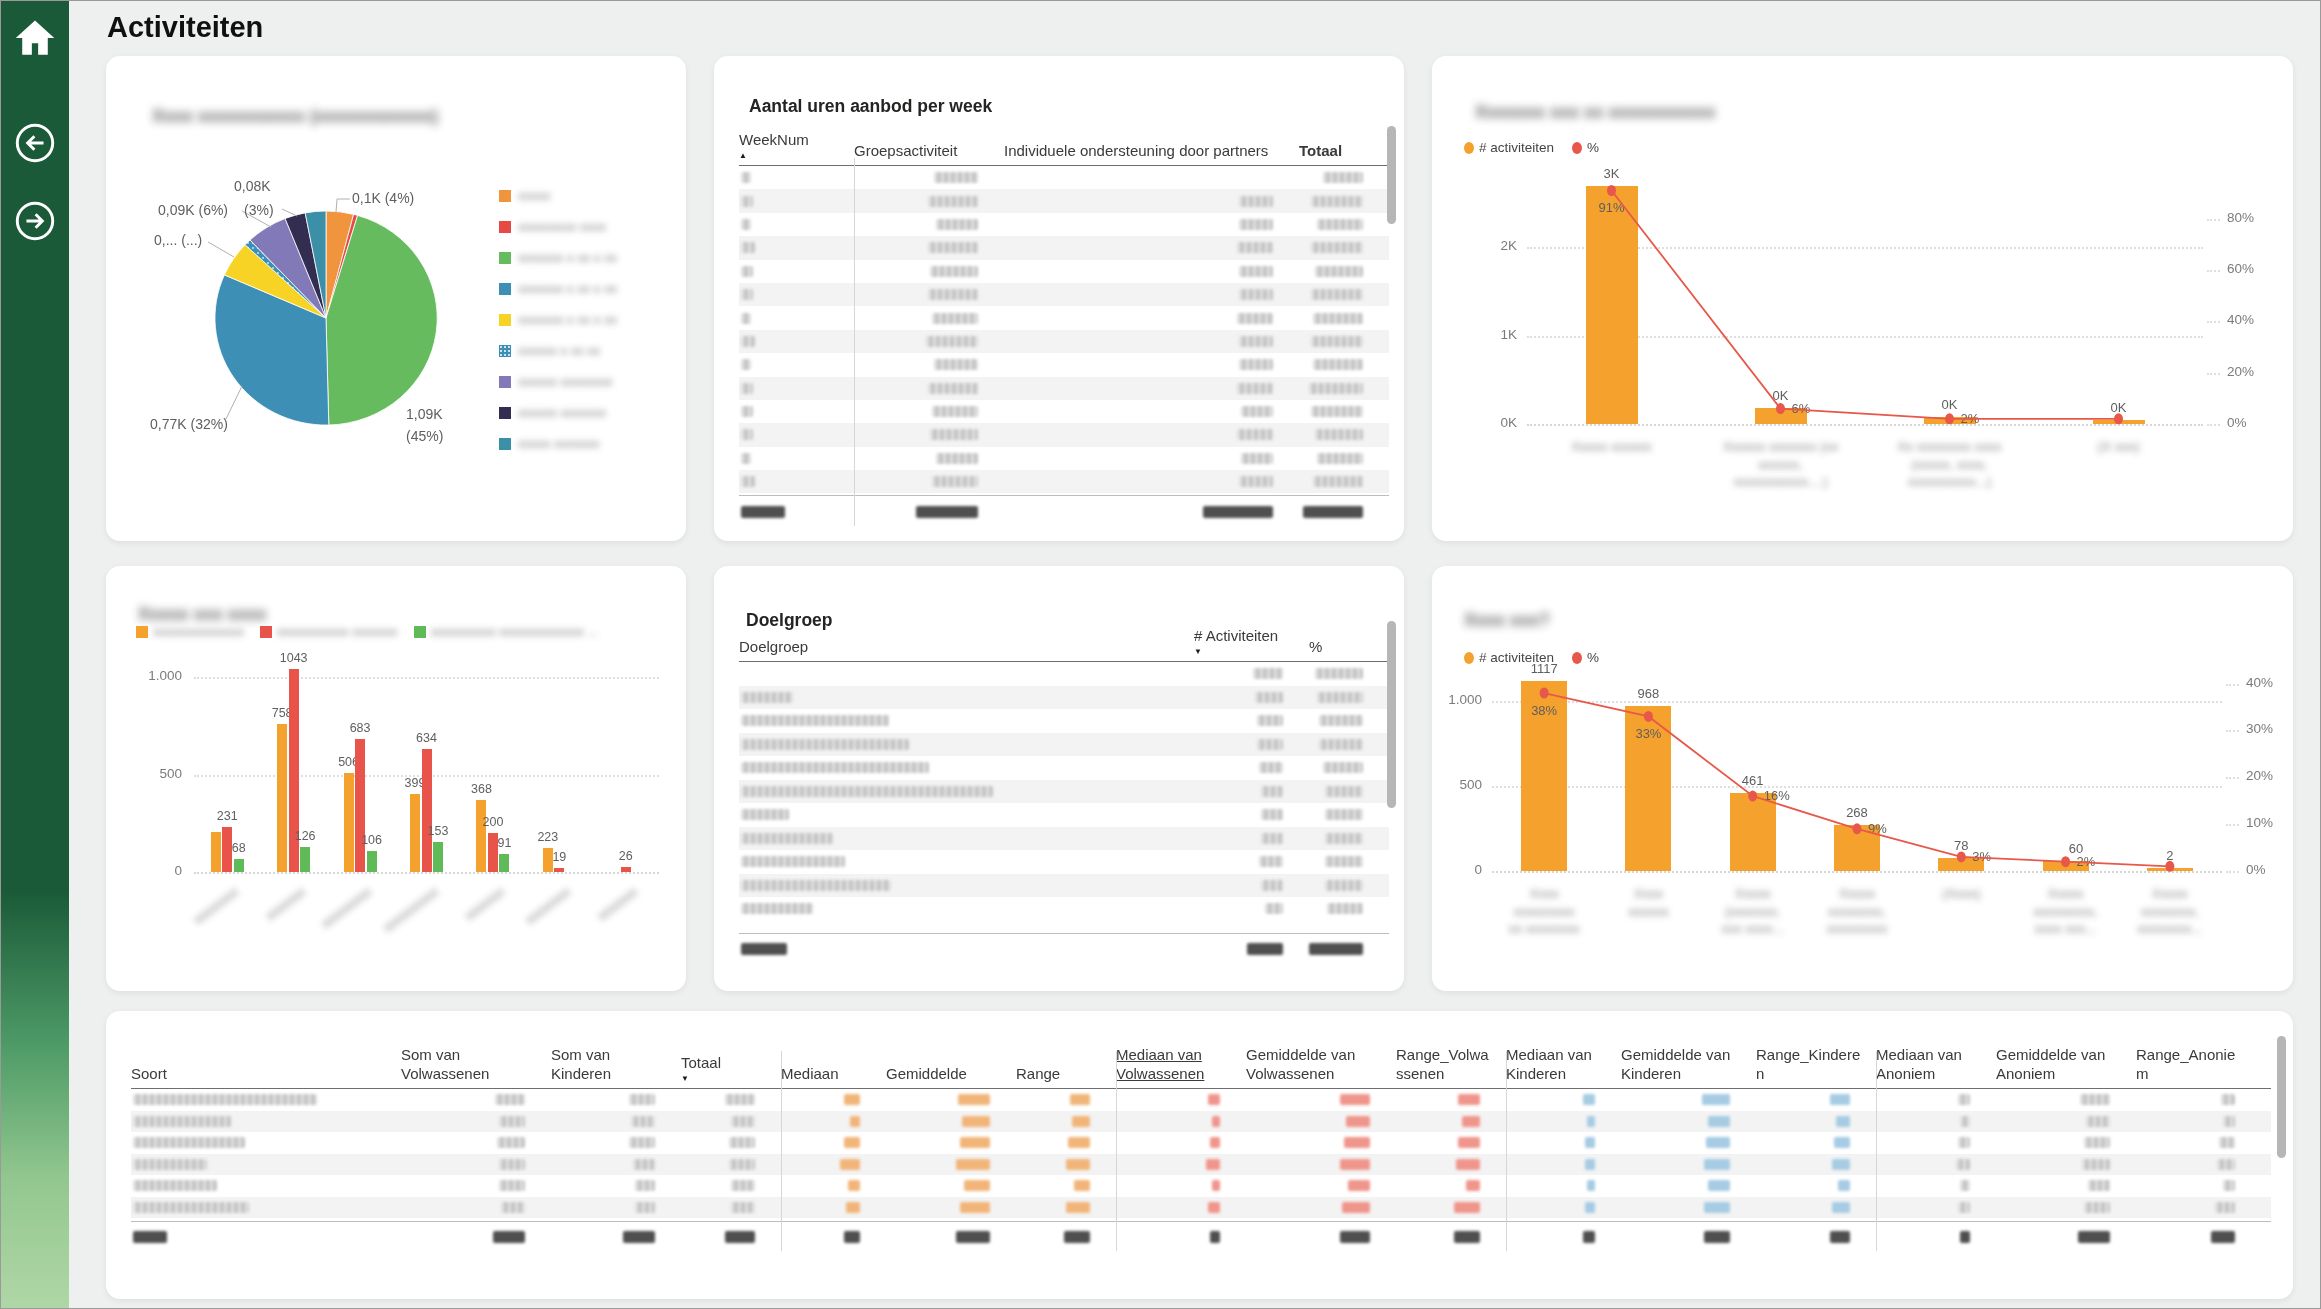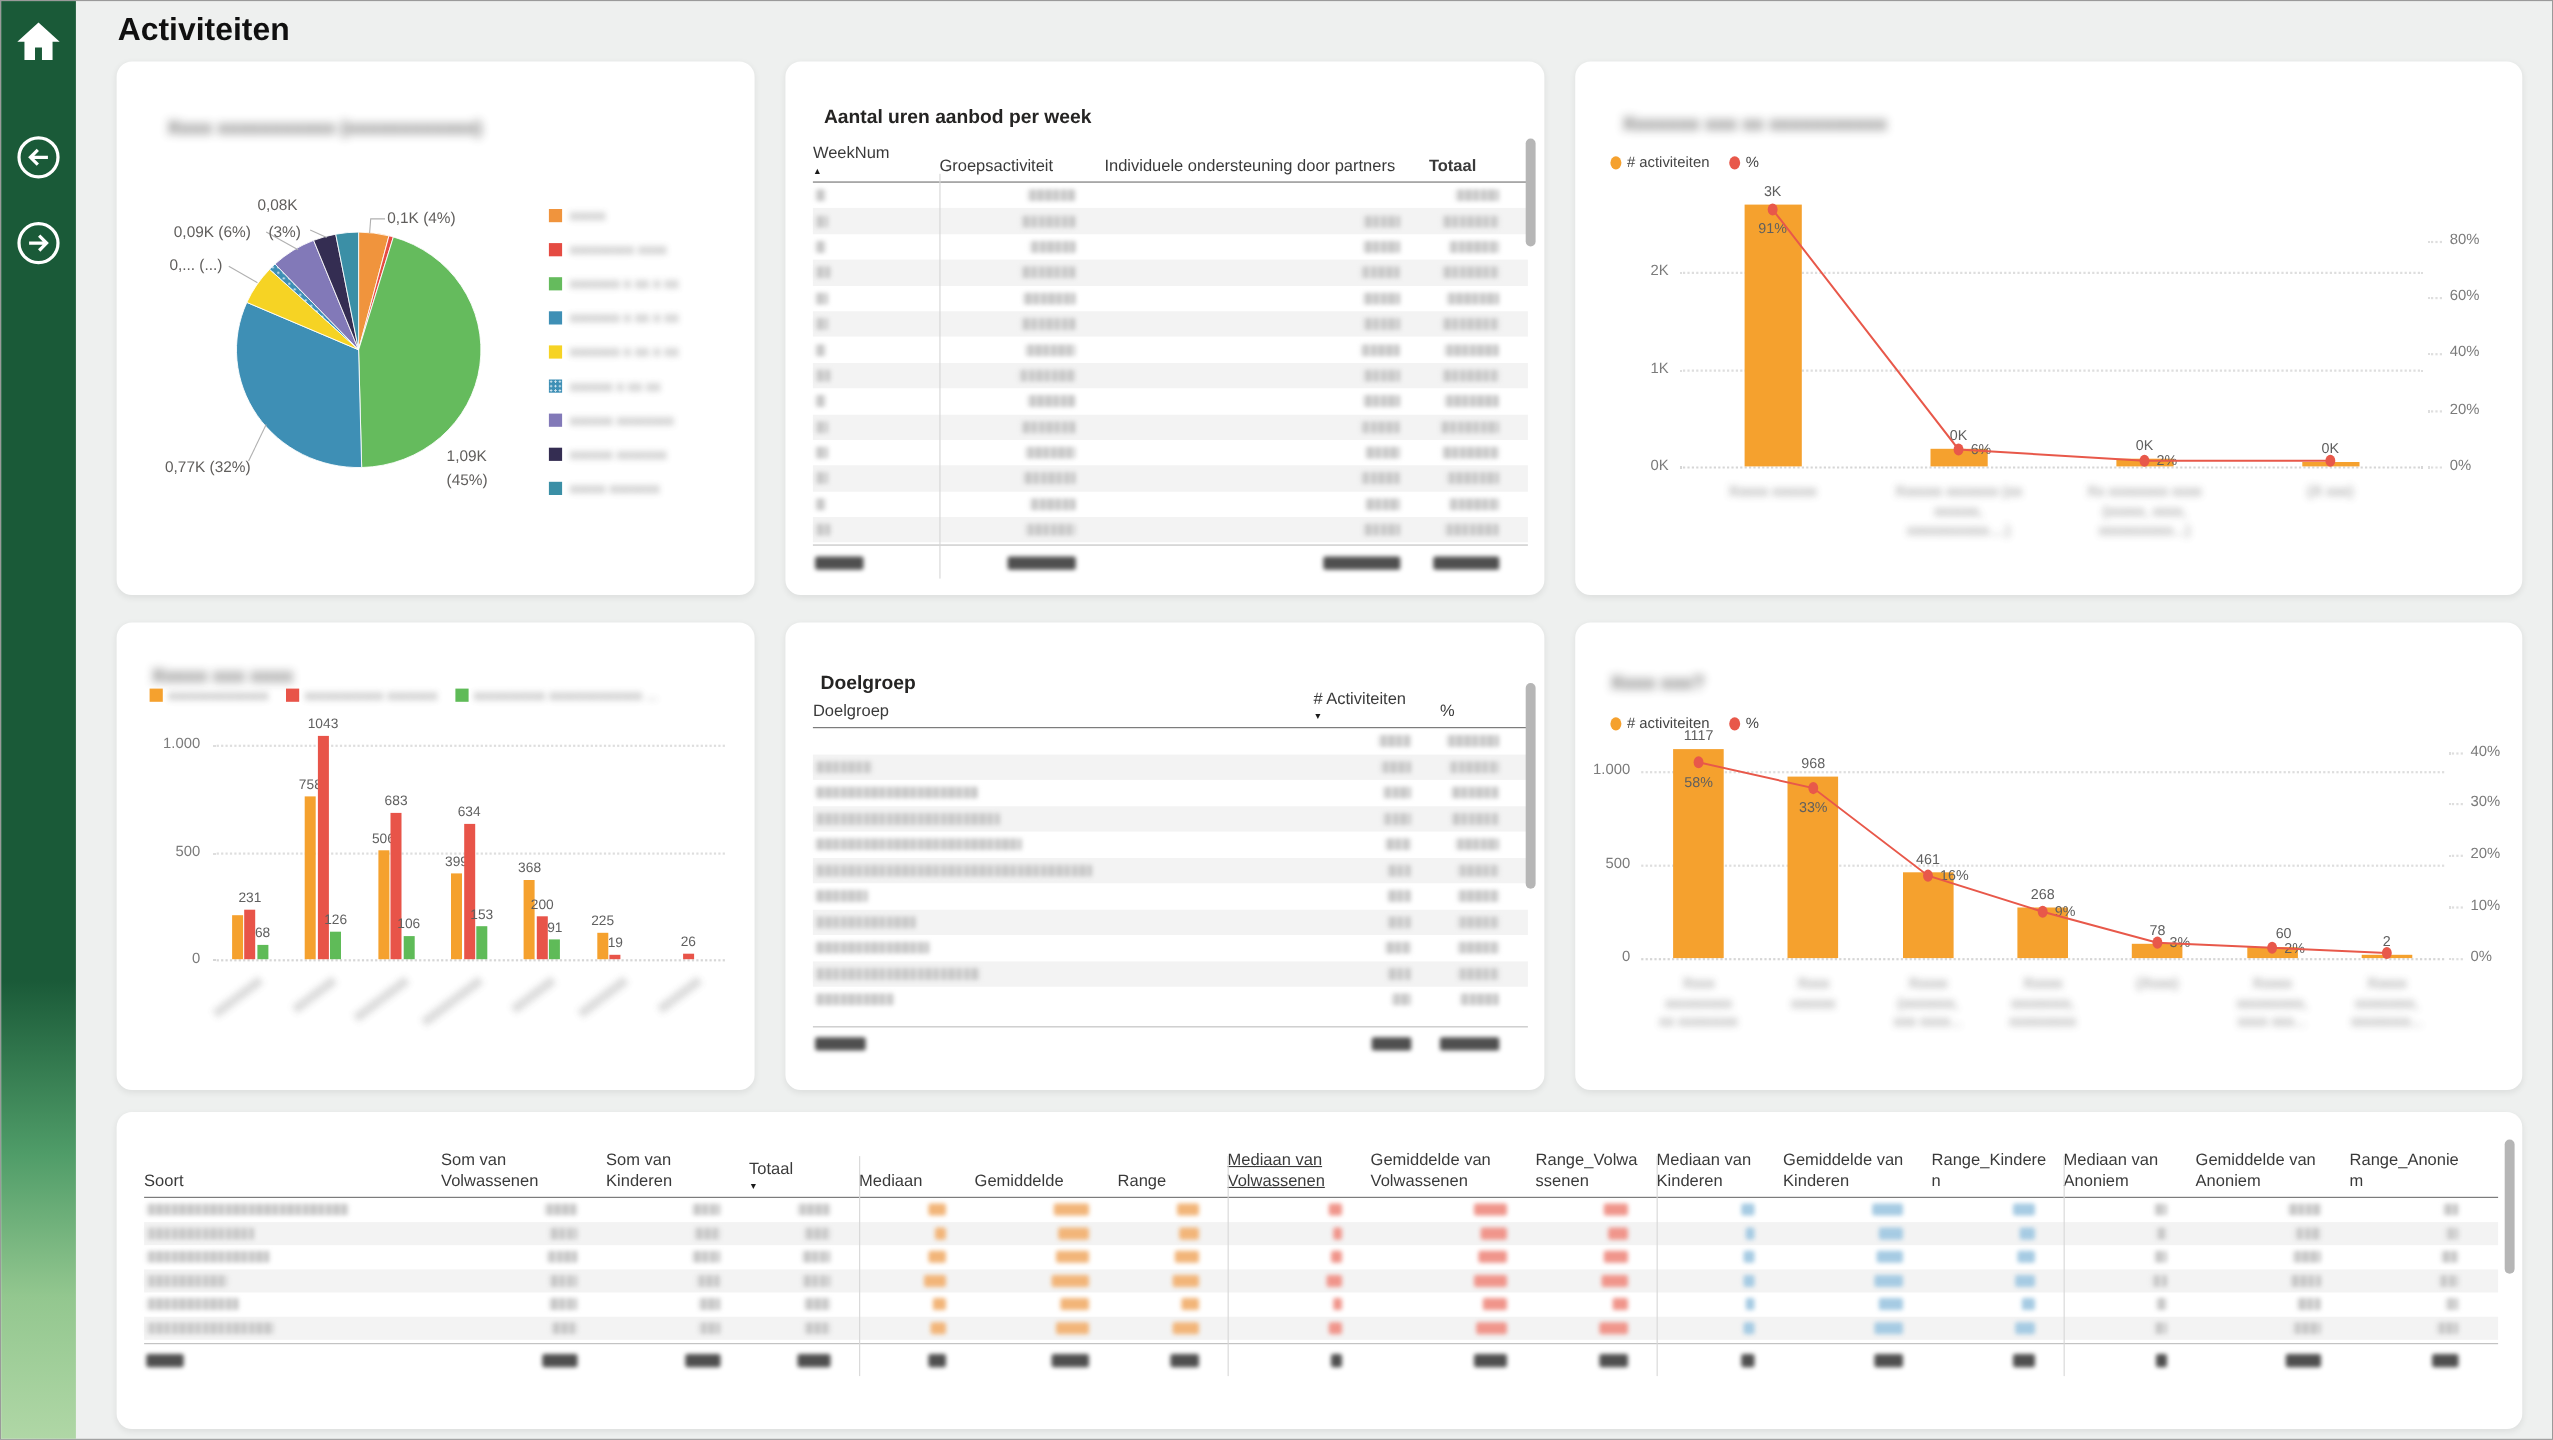--- a/index.html
+++ b/index.html
@@ -502,21 +502,21 @@
       <div class="bar" style="left: 104.714px; top: 266.07px; width: 10px; height: 39.9304px; background: rgb(245, 161, 46);"></div>
       <div class="bar" style="left: 171.143px; top: 158.355px; width: 10px; height: 147.645px; background: rgb(245, 161, 46);"></div>
       <div class="dlabel" style="left: 148.143px; width: 56px; top: 140.355px; font-size: 12.5px;">758</div>
       <div class="bar" style="left: 237.571px; top: 207.44px; width: 10px; height: 98.56px; background: rgb(245, 161, 46);"></div>
       <div class="dlabel" style="left: 214.571px; width: 56px; top: 189.44px; font-size: 12.5px;">506</div>
       <div class="bar" style="left: 304px; top: 228.282px; width: 10px; height: 77.7183px; background: rgb(245, 161, 46);"></div>
       <div class="dlabel" style="left: 281px; width: 56px; top: 210.282px; font-size: 12.5px;">399</div>
       <div class="bar" style="left: 370.429px; top: 234.32px; width: 10px; height: 71.68px; background: rgb(245, 161, 46);"></div>
       <div class="dlabel" style="left: 347.429px; width: 56px; top: 216.32px; font-size: 12.5px;">368</div>
       <div class="bar" style="left: 436.857px; top: 282.237px; width: 10px; height: 23.7635px; background: rgb(245, 161, 46);"></div>
-      <div class="dlabel" style="left: 413.857px; width: 56px; top: 264.237px; font-size: 12.5px;">225</div>
+      <div class="dlabel" style="left: 413.857px; width: 56px; top: 264.237px; font-size: 12.5px;">223</div>
       <div class="bar" style="left: 116.214px; top: 261.005px; width: 10px; height: 44.9948px; background: rgb(232, 84, 73);"></div>
       <div class="dlabel" style="left: 93.2143px; width: 56px; top: 243.005px; font-size: 12.5px;">231</div>
       <div class="bar" style="left: 182.643px; top: 102.842px; width: 10px; height: 203.158px; background: rgb(232, 84, 73);"></div>
       <div class="dlabel" style="left: 159.643px; width: 56px; top: 84.8417px; font-size: 12.5px;">1043</div>
       <div class="bar" style="left: 249.071px; top: 172.963px; width: 10px; height: 133.037px; background: rgb(232, 84, 73);"></div>
       <div class="dlabel" style="left: 226.071px; width: 56px; top: 154.963px; font-size: 12.5px;">683</div>
       <div class="bar" style="left: 315.5px; top: 182.508px; width: 10px; height: 123.492px; background: rgb(232, 84, 73);"></div>
       <div class="dlabel" style="left: 292.5px; width: 56px; top: 164.508px; font-size: 12.5px;">634</div>
       <div class="bar" style="left: 381.929px; top: 267.043px; width: 10px; height: 38.9565px; background: rgb(232, 84, 73);"></div>
       <div class="dlabel" style="left: 358.929px; width: 56px; top: 249.043px; font-size: 12.5px;">200</div>
@@ -717,21 +717,21 @@
       <div class="rdash" style="left: 794px; top: 258.162px;"></div>
       <div class="rtick" style="left: 814px; top: 249.162px;">10%</div>
       <div class="rdash" style="left: 794px; top: 211.323px;"></div>
       <div class="rtick" style="left: 814px; top: 202.323px;">20%</div>
       <div class="rdash" style="left: 794px; top: 164.485px;"></div>
       <div class="rtick" style="left: 814px; top: 155.485px;">30%</div>
       <div class="rdash" style="left: 794px; top: 117.646px;"></div>
       <div class="rtick" style="left: 814px; top: 108.646px;">40%</div>
       <div class="bar" style="left: 89.1429px; top: 115.034px; width: 46px; height: 189.966px; background: rgb(245, 161, 46);"></div>
       <div class="dlabel" style="left: 72.1429px; width: 80px; top: 95.034px;">1117</div>
-      <div class="dlabel" style="left: 82.1429px; width: 60px; top: 137.014px;">58%</div>
+      <div class="dlabel" style="left: 82.1429px; width: 60px; top: 137.014px;">38%</div>
       <div class="bar" style="left: 193.429px; top: 140.374px; width: 46px; height: 164.626px; background: rgb(245, 161, 46);"></div>
       <div class="dlabel" style="left: 176.429px; width: 80px; top: 120.374px;">968</div>
       <div class="dlabel" style="left: 186.429px; width: 60px; top: 160.433px;">33%</div>
       <div class="bar" style="left: 297.714px; top: 226.599px; width: 46px; height: 78.4014px; background: rgb(245, 161, 46);"></div>
       <div class="dlabel" style="left: 280.714px; width: 80px; top: 206.599px;">461</div>
       <div class="dlabel" style="left: 331.714px; width: 50px; text-align: left; top: 222.059px;">16%</div>
       <div class="bar" style="left: 402px; top: 259.422px; width: 46px; height: 45.5782px; background: rgb(245, 161, 46);"></div>
       <div class="dlabel" style="left: 385px; width: 80px; top: 239.422px;">268</div>
       <div class="dlabel" style="left: 436px; width: 50px; text-align: left; top: 254.845px;">9%</div>
       <div class="bar" style="left: 506.286px; top: 291.735px; width: 46px; height: 13.2653px; background: rgb(245, 161, 46);"></div>

